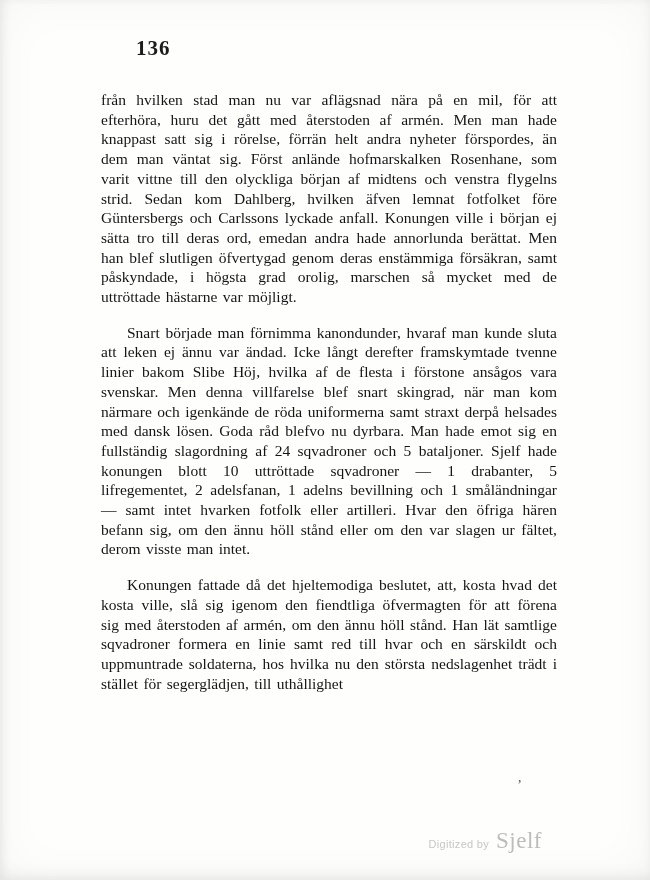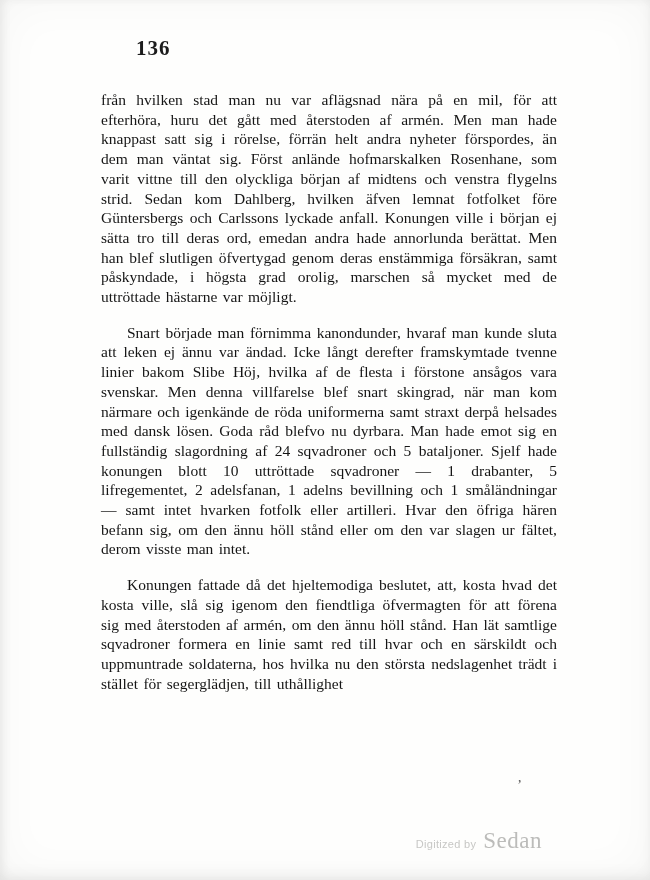--- a/index.html
+++ b/index.html
@@ -87,16 +87,16 @@
   <div class="text-block">
     <p class="para no-indent">från hvilken stad man nu var aflägsnad nära på en mil, för att efterhöra, huru det gått med återstoden af armén. Men man hade knappast satt sig i rörelse, förrän helt andra nyheter förspordes, än dem man väntat sig. Först anlände hofmarskalken Rosenhane, som varit vittne till den olyckliga början af midtens och venstra flygelns strid. Sedan kom Dahlberg, hvilken äfven lemnat fotfolket före Güntersbergs och Carlssons lyckade anfall. Konungen ville i början ej sätta tro till deras ord, emedan andra hade annorlunda berättat. Men han blef slutligen öfvertygad genom deras enstämmiga försäkran, samt påskyndade, i högsta grad orolig, marschen så mycket med de uttröttade hästarne var möjligt.</p>
     <p class="para">Snart började man förnimma kanondunder, hvaraf man kunde sluta att leken ej ännu var ändad. Icke långt derefter framskymtade tvenne linier bakom Slibe Höj, hvilka af de flesta i förstone ansågos vara svenskar. Men denna villfarelse blef snart skingrad, när man kom närmare och igenkände de röda uniformerna samt straxt derpå helsades med dansk lösen. Goda råd blefvo nu dyrbara. Man hade emot sig en fullständig slagordning af 24 sqvadroner och 5 bataljoner. Sjelf hade konungen blott 10 uttröttade sqvadroner — 1 drabanter, 5 lifregementet, 2 adelsfanan, 1 adelns bevillning och 1 småländningar — samt intet hvarken fotfolk eller artilleri. Hvar den öfriga hären befann sig, om den ännu höll stånd eller om den var slagen ur fältet, derom visste man intet.</p>
     <p class="para">Konungen fattade då det hjeltemodiga beslutet, att, kosta hvad det kosta ville, slå sig igenom den fiendtliga öfvermagten för att förena sig med återstoden af armén, om den ännu höll stånd. Han lät samtlige sqvadroner formera en linie samt red till hvar och en särskildt och uppmuntrade soldaterna, hos hvilka nu den största nedslagenhet trädt i stället för segerglädjen, till uthållighet</p>
   </div>
 
   <div class="artifact">’</div>
 
   <div class="watermark">
     <span class="wm-prefix">Digitized by</span>
-    <span class="wm-logo">Sedan</span>
+    <span class="wm-logo">Sjelf</span>
   </div>
 
 </div>
 
 </body></html>

